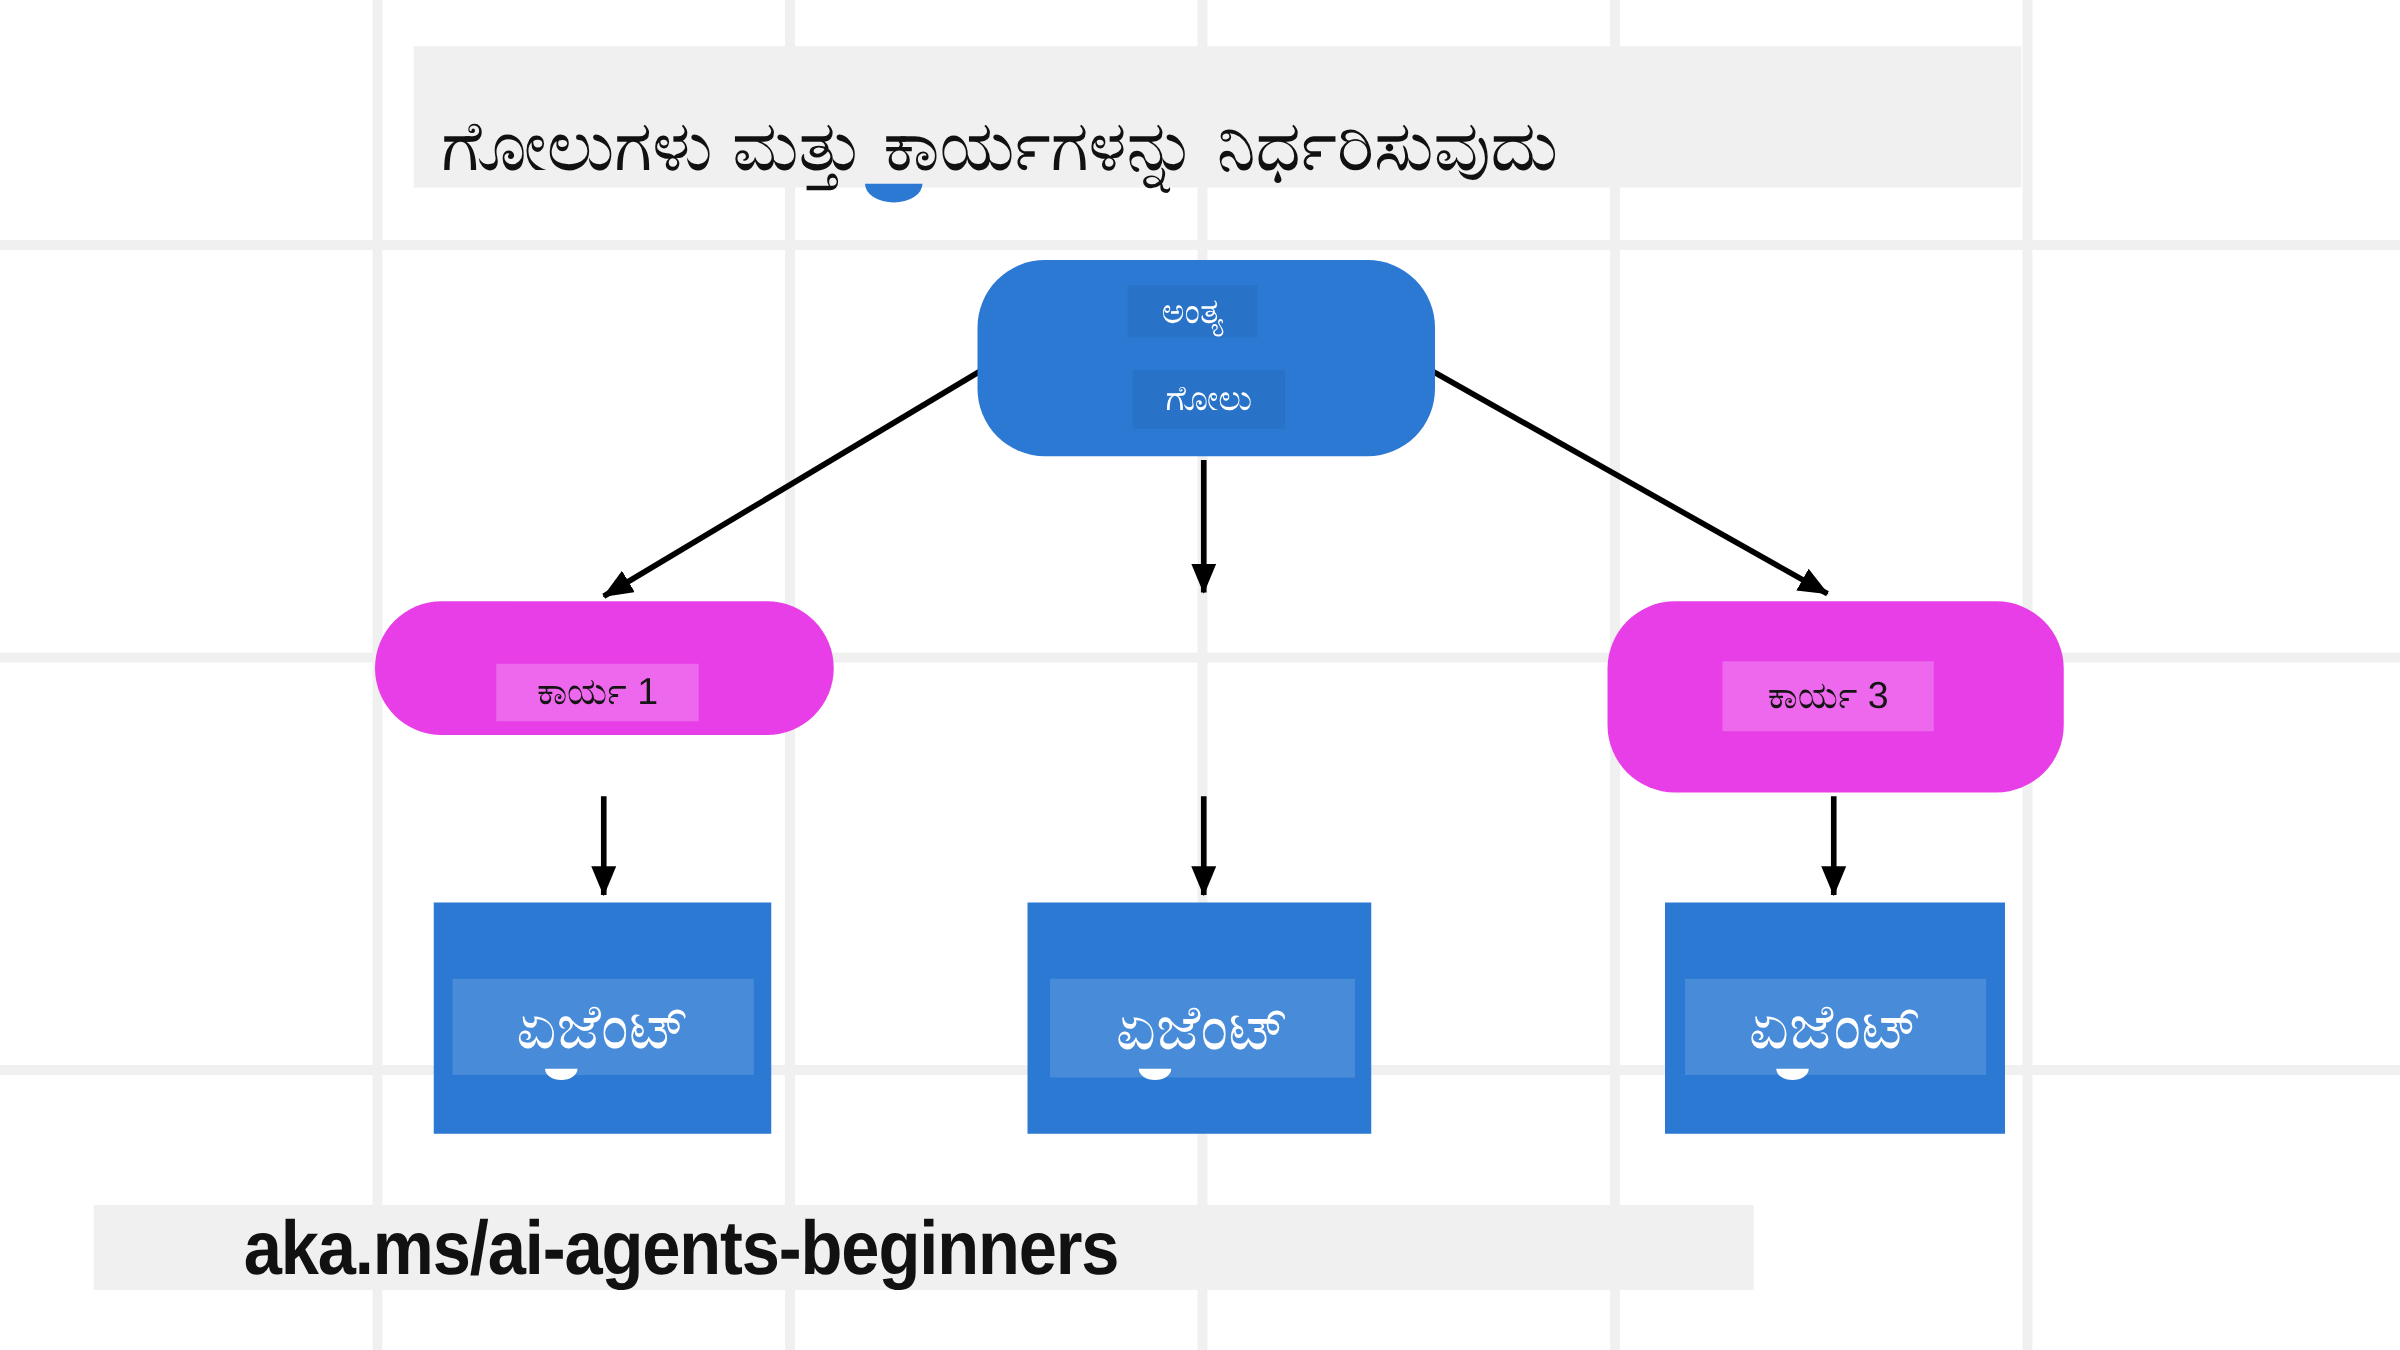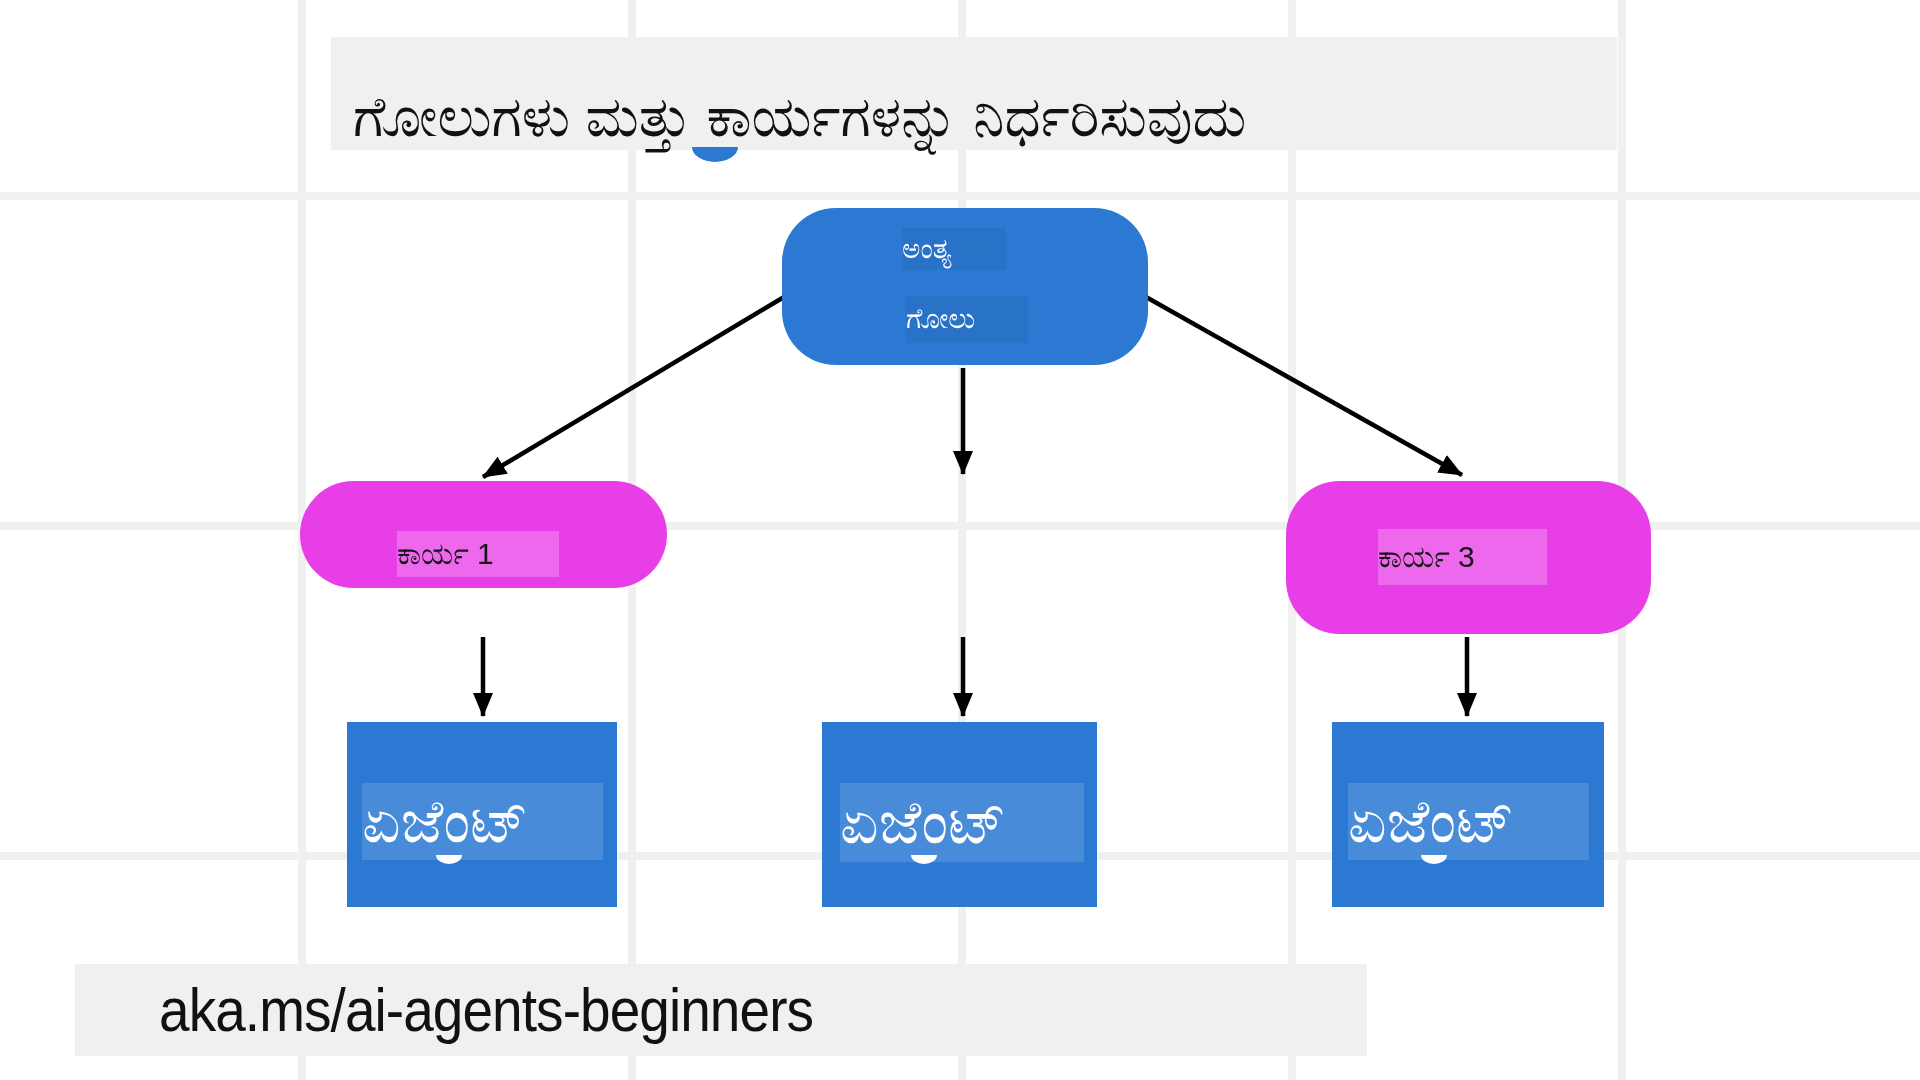--- a/index.html
+++ b/index.html
@@ -13,43 +13,43 @@
     background-color:#ffffff;
     background-image:
       linear-gradient(to right,#f0f0f0 8px,transparent 8px),
       linear-gradient(to bottom,#f0f0f0 8px,transparent 8px);
     background-size:330px 100%,100% 330px;
     background-position:298px 0,0 192px;
   }
   .band{position:absolute;display:flex;align-items:center;}
   .title-band{left:331px;top:37px;width:1264px;height:113px;padding-left:22px;align-items:flex-end;}
   .title-band span{font-size:56px;color:#111;white-space:nowrap;}
-  .footer-band{left:75px;top:964px;width:1208px;height:92px;padding-left:84px;}
+  .footer-band{left:75px;top:964px;width:1208px;height:68px;padding-left:120px;font-weight:bold;}
   .footer-band span{
     font-size:61px;color:#111;white-space:nowrap;
     transform:scaleX(0.9);transform-origin:left center;letter-spacing:-1px;
   }
   .node{position:absolute;}
   .round{border-radius:54px;}
   .goal-node{left:782px;top:208px;width:366px;height:157px;}
   .task-1{left:300px;top:481px;width:367px;height:107px;}
   .task-2{left:780px;top:481px;width:365px;height:153px;}
   .task-3{left:1286px;top:481px;width:365px;height:153px;}
   .agent-1{left:347px;top:722px;width:270px;height:185px;}
   .agent-2{left:822px;top:722px;width:275px;height:185px;}
   .agent-3{left:1332px;top:722px;width:272px;height:185px;}
-  .patch{position:absolute;display:flex;align-items:center;}
+  .patch{position:absolute;display:flex;align-items:center;justify-content:center;}
   .goal-patch{background:rgba(0,0,0,0.05);color:#fff;font-size:28px;}
   .gp1{left:120px;top:20px;width:104px;height:42px;}
   .gp2{left:124px;top:88px;width:122px;height:47px;}
   .task-patch{background:rgba(255,255,255,0.22);color:#151515;font-size:30px;white-space:nowrap;}
   .tp1{left:97px;top:50px;width:162px;height:46px;}
   .tp2{left:85px;top:48px;width:171px;height:46px;}
   .tp3{left:92px;top:48px;width:169px;height:56px;}
-  .agent-patch{background:rgba(255,255,255,0.14);color:#fff;font-size:60px;}
+  .agent-patch{background:rgba(255,255,255,0.14);color:#fff;font-size:50px;}
   .ap1{left:15px;top:61px;width:241px;height:77px;}
   .ap2{left:18px;top:61px;width:244px;height:79px;}
   .ap3{left:16px;top:61px;width:241px;height:77px;}
   .arc{
     position:absolute;left:89px;top:133px;width:26px;height:9px;
     background:#fff;border-radius:0 0 50% 50% / 0 0 100% 100%;
   }
   .circle-fragment{
     position:absolute;left:692px;top:147px;width:46px;height:15px;
     border-radius:0 0 50% 50% / 0 0 100% 100%;

